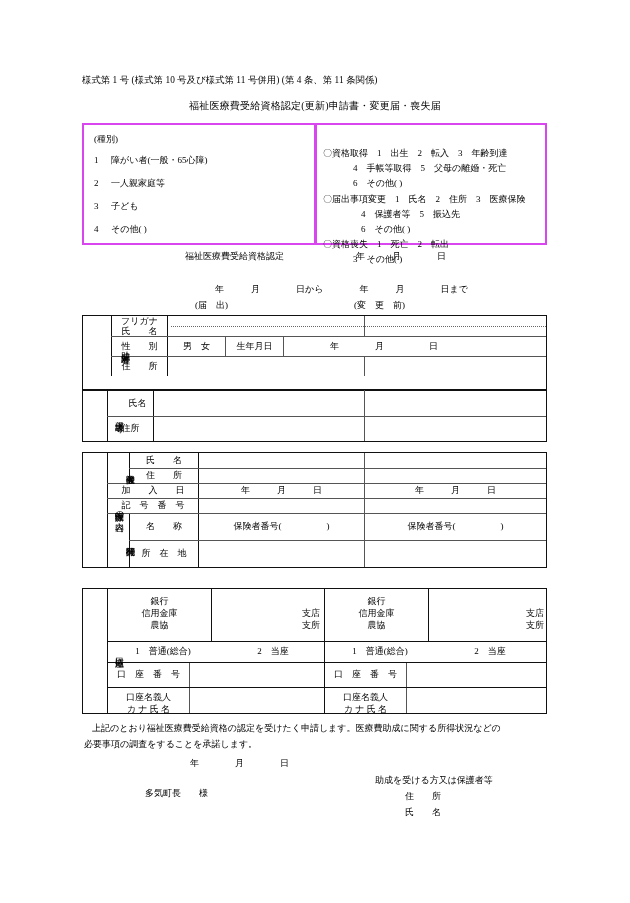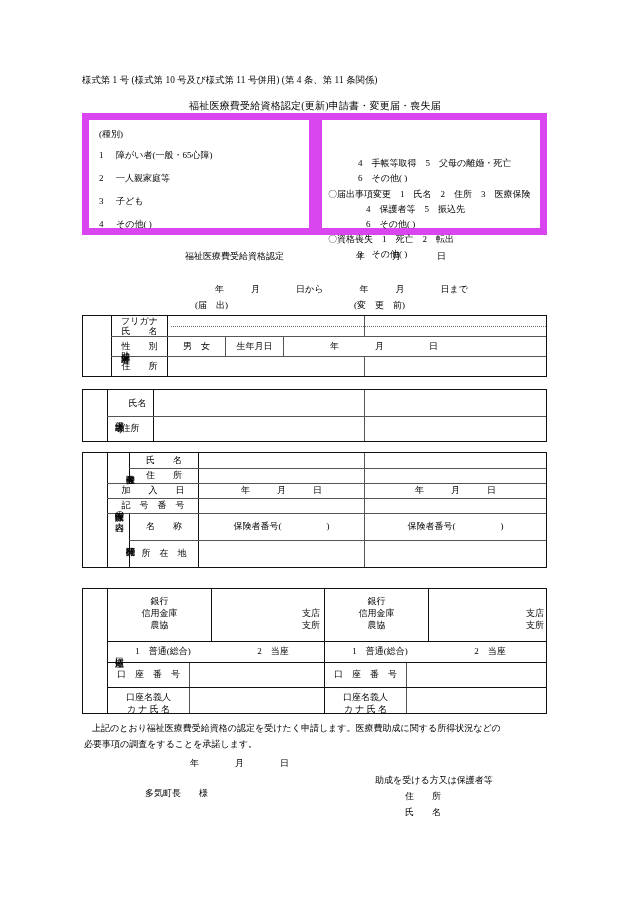--- a/index.html
+++ b/index.html
@@ -27,24 +27,24 @@
   }
   #form-title {
     left: 0; top: 99px; width: 630px;
     text-align: center;
     font-size: 10px;
     letter-spacing: 0.2px;
   }
 
   
   .topbox {
-    border: 7px solid #d946ef;
+    border: 2px solid #d946ef;
     box-sizing: border-box;
     position: absolute;
-    top: 113px;
+    top: 123px;
     height: 122px;
   }
   #type-box { left: 82px; width: 234px; }
   #reason-box { left: 315px; width: 232px; }
 
   .tb-line { position: absolute; white-space: nowrap; font-size: 9px; }
 
   
   #type-box .tb-line { left: 10px; }
   .t-r0 { top: 8px; }
@@ -145,34 +145,35 @@
     </div>
     <div class="tb-line t-r3">
       <span class="num">3</span><span>子ども</span>
     </div>
     <div class="tb-line t-r4">
       <span class="num">4</span><span>その他(                    )</span>
     </div>
   </div>
 
   <div class="topbox" id="reason-box">
+    <div class="tb-line r-r1">〇資格取得　1　出生　2　転入　3　年齢到達</div>
     <div class="tb-line r-r2 ind2">4　手帳等取得　5　父母の離婚・死亡</div>
     <div class="tb-line r-r3 ind2">6　その他(                )</div>
     <div class="tb-line r-r4">〇届出事項変更　1　氏名　2　住所　3　医療保険</div>
     <div class="tb-line r-r5 ind3">4　保護者等　5　振込先</div>
     <div class="tb-line r-r6 ind3">6　その他(                )</div>
     <div class="tb-line r-r7">〇資格喪失　1　死亡　2　転出</div>
     <div class="tb-line r-r8 ind2">3　その他(                )</div>
   </div>
 
   <div class="abs" id="mid-1">福祉医療費受給資格認定　　　　　　　　年　　　月　　　　日</div>
   <div class="abs" id="mid-4">(届　出)　　　　　　　　　　　　　　(変　更　前)</div>
   <div class="abs" id="mid-3">年　　　月　　　　日から　　　　年　　　月　　　　日まで</div>
 
-  <div class="gtable" id="recipient-table" style="left:82px; top:315px; width:465px; height:62px;">
+  <div class="gtable" id="recipient-table" style="left:82px; top:315px; width:465px; height:76px;">
 
     <div class="vline strong" style="left:28px; top:0; height:60px;"></div>
     <div class="vline strong" style="left:84px; top:0; height:60px;"></div>
     <div class="vline" style="left:142px; top:20px; height:20px;"></div>
     <div class="vline" style="left:200px; top:20px; height:20px;"></div>
     <div class="vline" style="left:281px; top:0; height:20px;"></div>
     <div class="vline" style="left:281px; top:40px; height:20px;"></div>
 
     <div class="hline" style="left:28px; top:20px; width:435px;"></div>
     <div class="hline" style="left:28px; top:40px; width:435px;"></div>

